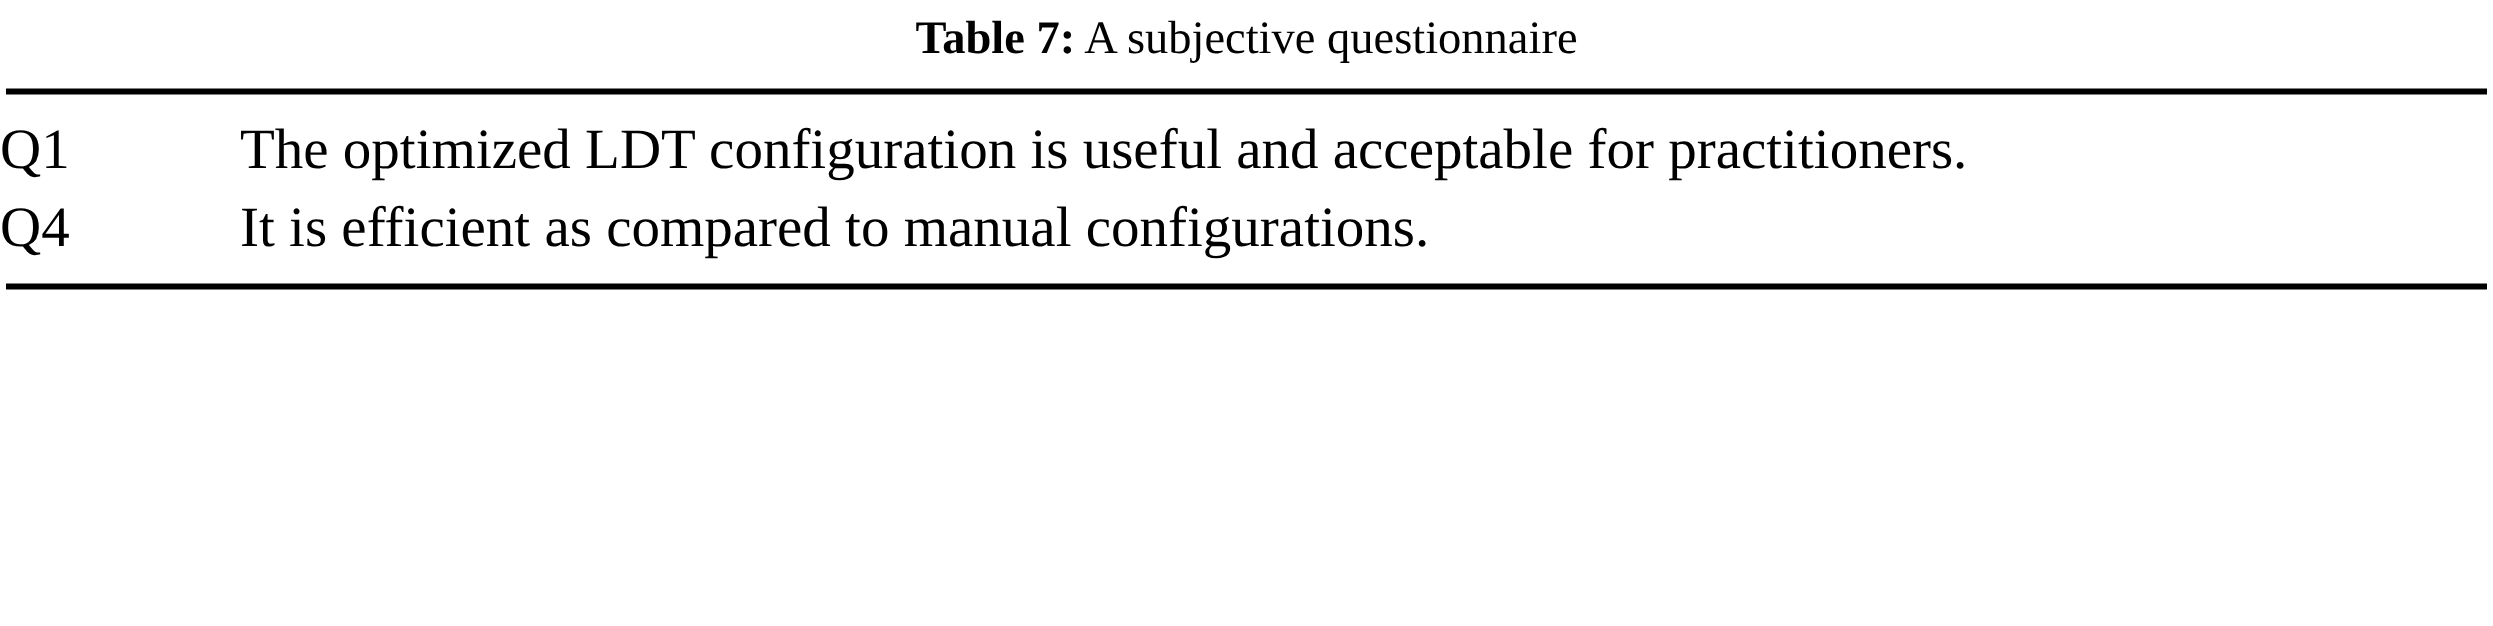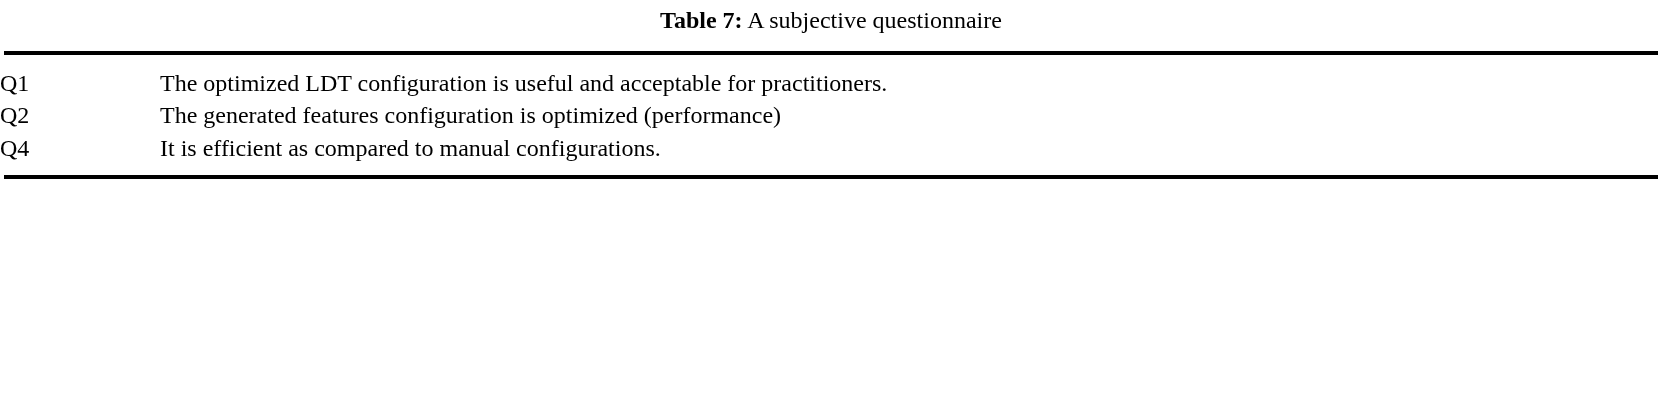--- a/index.html
+++ b/index.html
@@ -14,21 +14,21 @@
     color: #000000;
     overflow: hidden;
   }
   .table-figure {
     width: 1662px;
     box-sizing: border-box;
     padding: 0;
   }
   .caption {
     text-align: center;
-    font-size: 24px;
+    font-size: 31px;
     line-height: 1.2;
     padding-top: 6px;
     padding-bottom: 16px;
     white-space: nowrap;
   }
   .caption .caption-label {
     font-weight: bold;
   }
   .caption .caption-text {
     font-weight: normal;
@@ -44,21 +44,21 @@
   .rows {
     padding-top: 12px;
     padding-bottom: 10px;
   }
   table.qtable {
     border-collapse: collapse;
     width: 100%;
     margin: 0;
   }
   table.qtable td {
-    font-size: 24px;
+    font-size: 38px;
     line-height: 1.36;
     padding: 0;
     vertical-align: baseline;
     white-space: nowrap;
   }
   td.qid {
     width: 160px;
     padding-left: 8px;
   }
   td.qtext {
@@ -79,24 +79,20 @@
   <div class="rule-top"></div>
 
   <div class="rows">
     <table class="qtable">
       <tbody>
         <tr>
           <td class="qid">Q1</td>
           <td class="qtext">The optimized LDT configuration is useful and acceptable for practitioners.</td>
         </tr>
         <tr>
-          <td class="qid">Q2</td>
-          <td class="qtext">The generated features configuration is optimized (performance)</td>
-        </tr>
-        <tr>
           <td class="qid">Q4</td>
           <td class="qtext">It is efficient as compared to manual configurations.</td>
         </tr>
       </tbody>
     </table>
   </div>
 
   <div class="rule-bottom"></div>
 
 </div>

